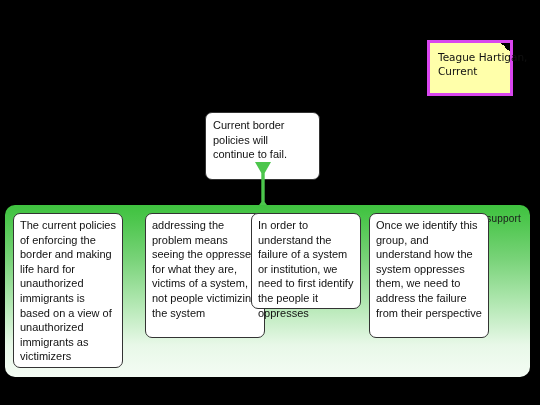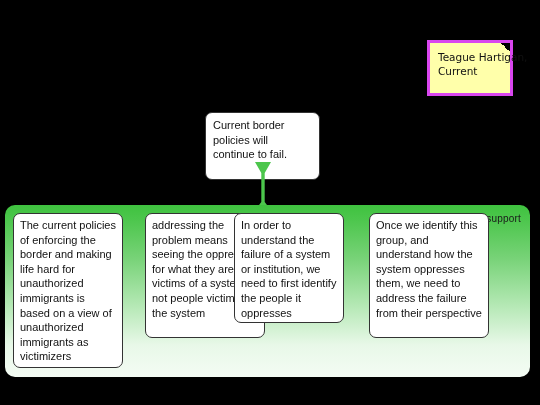--- a/index.html
+++ b/index.html
@@ -110,21 +110,21 @@
     border: 1px solid #333333;
     border-radius: 7px;
     box-sizing: border-box;
     padding: 4px 6px;
     font-size: 11px;
     line-height: 14.6px;
     color: #111111;
   }
   .reason-box.r1 { left: 13px;  top: 213px; width: 110px; height: 155px; }
   .reason-box.r2 { left: 145px; top: 213px; width: 120px; height: 125px; }
-  .reason-box.r3 { left: 234px; top: 213px; width: 110px; height: 110px; }
+  .reason-box.r3 { left: 251px; top: 213px; width: 110px; height: 96px; }
   .reason-box.r4 { left: 369px; top: 213px; width: 120px; height: 125px; }
 </style>
 </head>
 <body>
 
 <div id="canvas">
 
   <div class="sticky-note">
     <div class="fold"></div>
     <div class="sticky-line">Teague Hartigan,</div>

